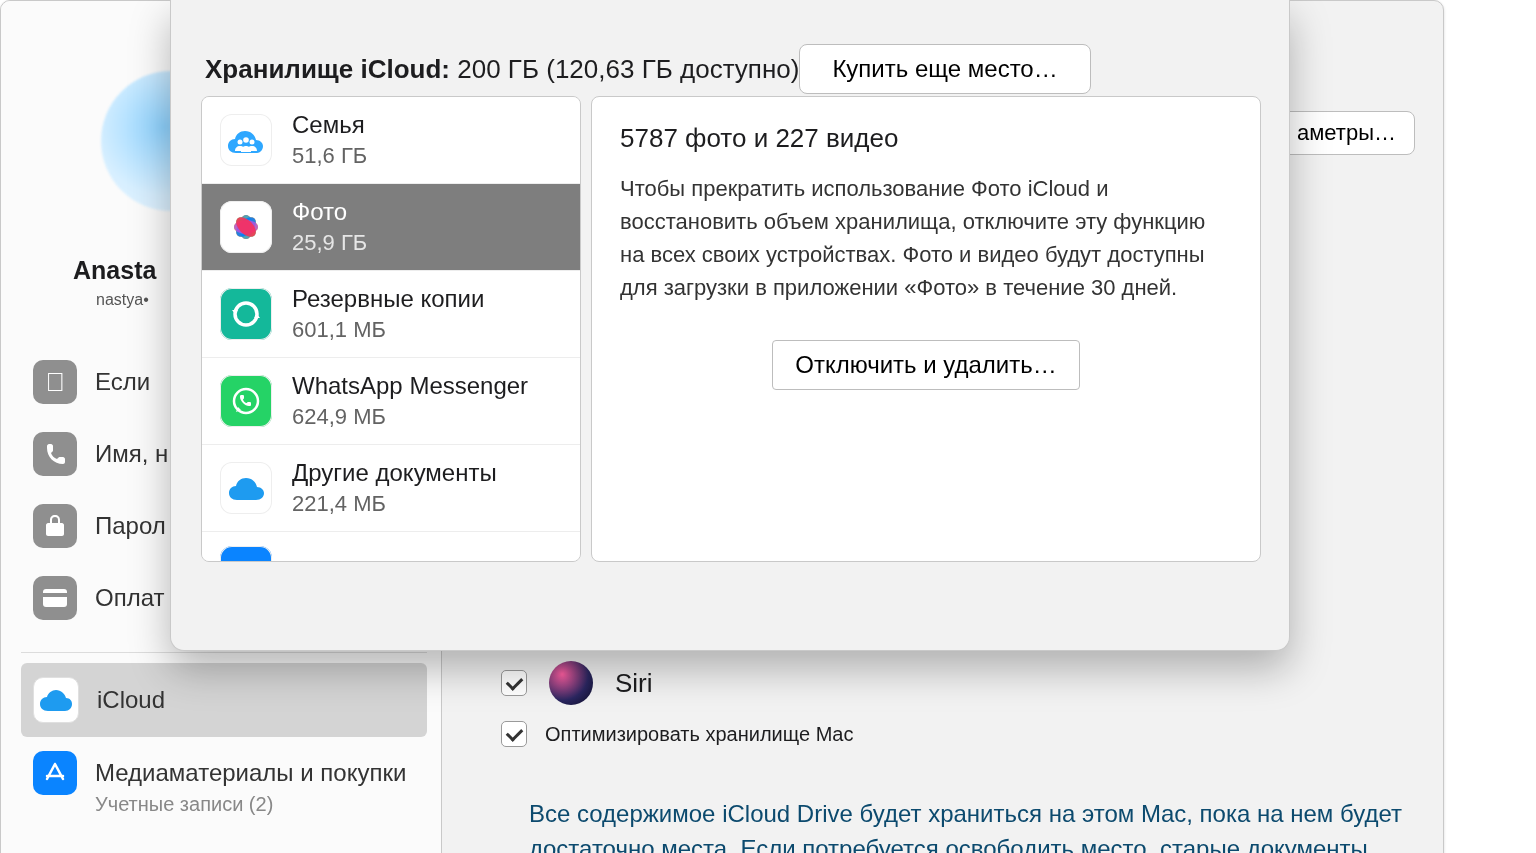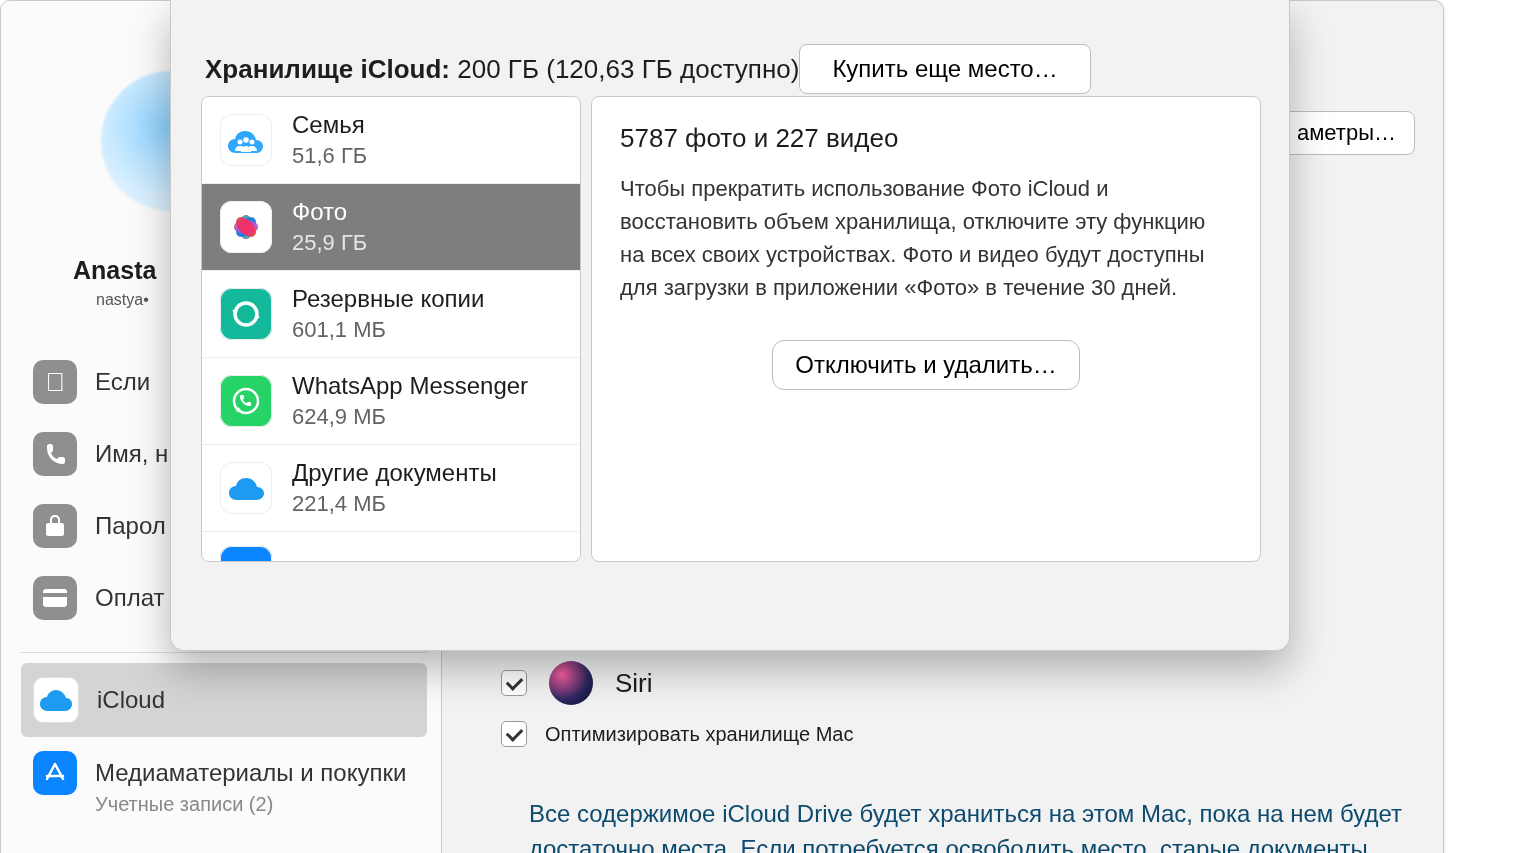--- a/index.html
+++ b/index.html
@@ -88,21 +88,21 @@
   .storage-row:last-child{border-bottom:none}
   .storage-row.sel{background:var(--row-sel);color:var(--row-sel-text)}
   .storage-row.sel .row-sub{color:#e6e6e6}
   .row-icon{width:52px;height:52px;border-radius:12px;flex:none;display:flex;align-items:center;justify-content:center;background:#fff;box-shadow:0 0 0 1px #eee inset}
   .row-txt{display:flex;flex-direction:column;gap:4px}
   .row-title{font-size:24px}
   .row-sub{font-size:22px;color:#636363}
   .detail-title{font-size:26px;margin-bottom:18px}
   .detail-desc{font-size:22px;line-height:1.5;color:#333;max-width:600px}
   .detail-btn-wrap{display:flex;justify-content:center;margin-top:36px}
-  .detail-btn{border:1px solid var(--btn-border);border-radius:12px;background:var(--btn-bg);padding:10px 22px;font-size:24px;cursor:pointer}
+  .detail-btn{border:1px solid var(--btn-border);border-radius:4px;background:var(--btn-bg);padding:10px 22px;font-size:24px;cursor:pointer}
   .done-btn{
     position:absolute;right:28px;bottom:24px;
     background:#8f8f93;color:#fff;border:none;border-radius:8px;
     padding:10px 30px;font-size:24px;cursor:pointer
   }
 </style>
 </head>
 <body>
 
 <div class="backwin">

